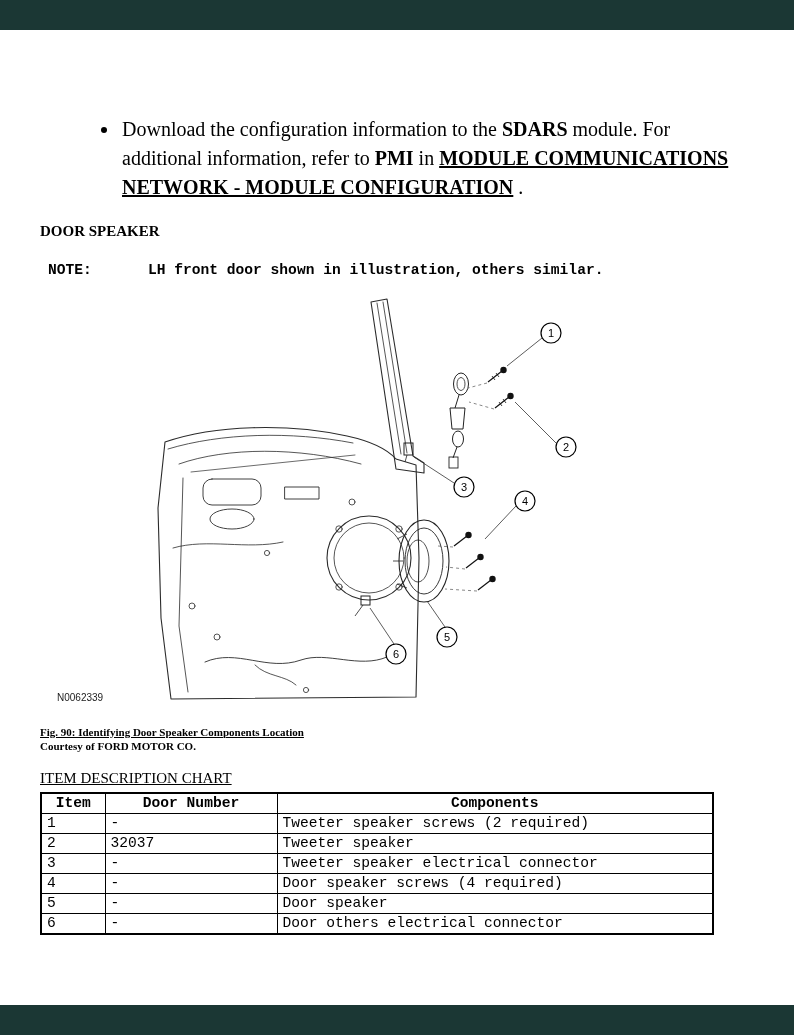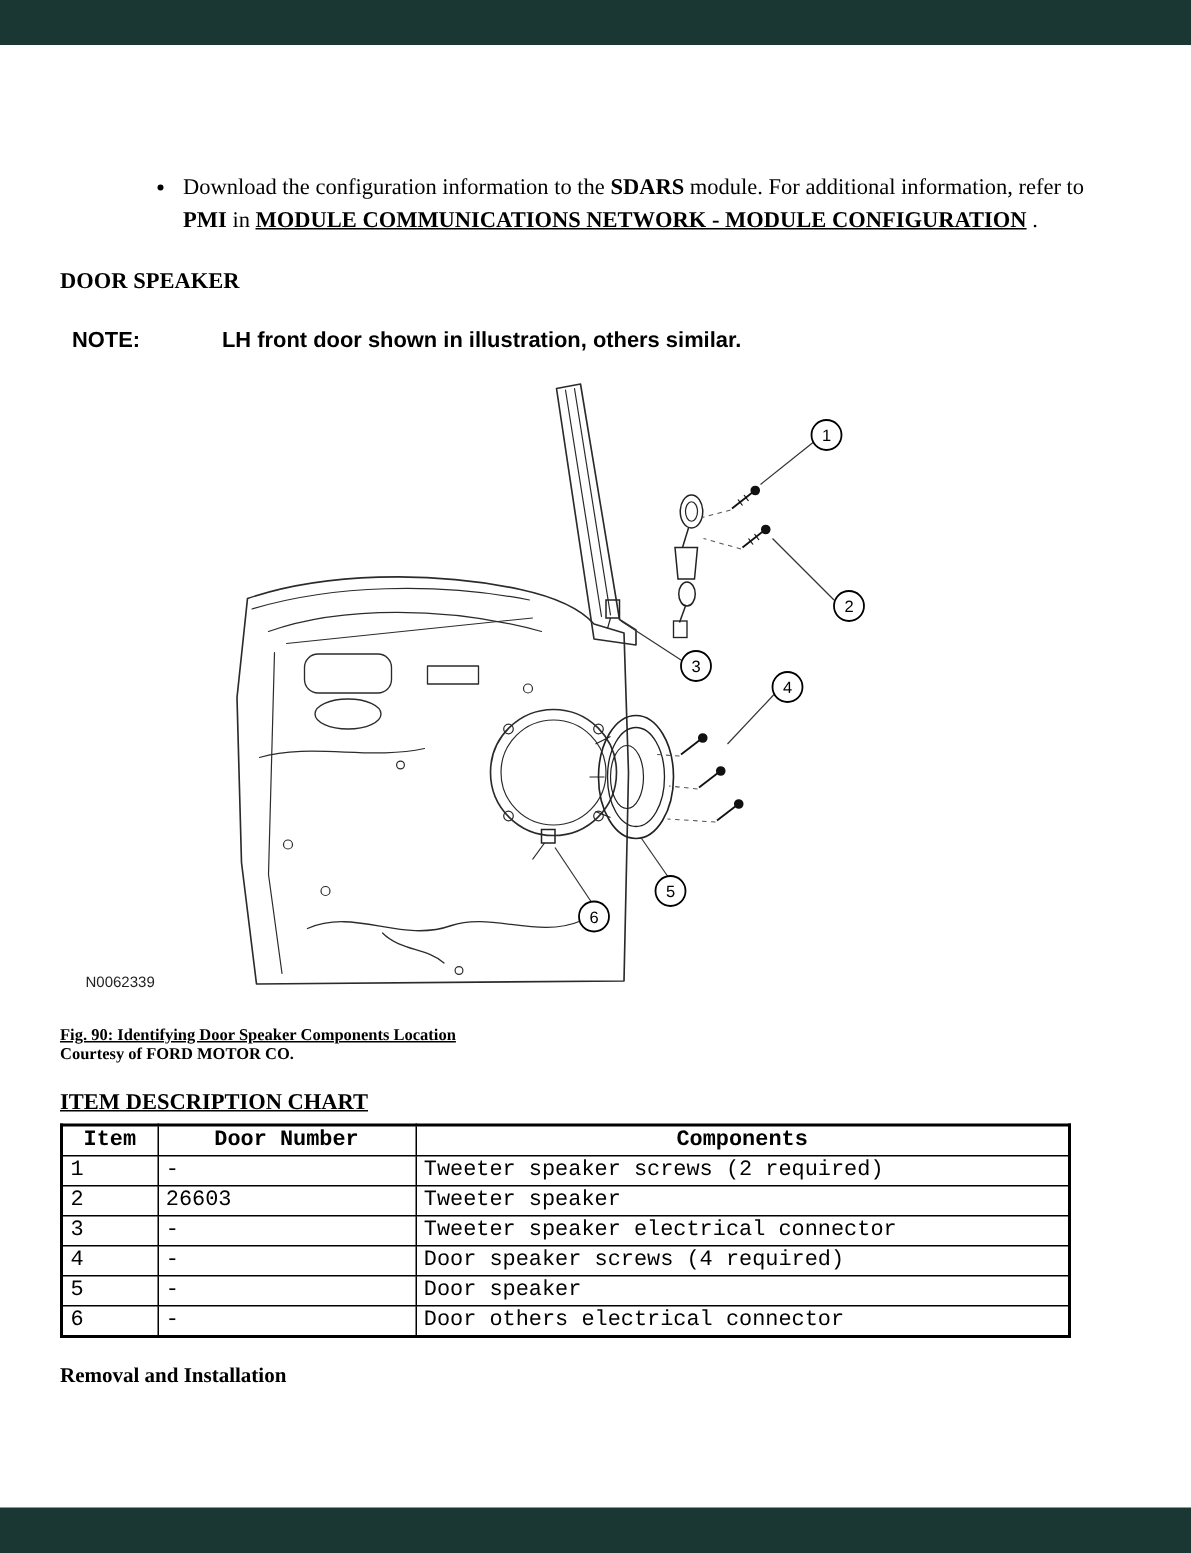--- a/index.html
+++ b/index.html
@@ -27,57 +27,57 @@
   .content {
     position: absolute;
     top: 0; left: 0;
     width: 100%;
     padding: 115px 57px 0 40px;
   }
 
   .bullet-list {
     list-style: disc;
     padding-left: 80px;
-    font-size: 15px;
+    font-size: 20px;
     line-height: 1.45;
   }
   .bullet-list li { padding-left: 2px; }
   .bold { font-weight: bold; }
   .link { font-weight: bold; text-decoration: underline; cursor: pointer; }
 
   .section-heading {
     margin-top: 21px;
     font-size: 15px;
     font-weight: bold;
   }
 
   .note-row {
     display: flex;
     margin-top: 22px;
     padding-left: 8px;
-    font-family: Liberation Sans, sans-serif;
+    font-family: Liberation Mono, monospace;
     font-weight: bold;
     font-size: 14.6px;
   }
   .note-label { width: 100px; flex: none; }
 
   .figure-wrap { margin-top: 18px; margin-left: 15px; width: 540px; }
 
   .fig-caption {
     margin-top: 16px;
     font-weight: bold;
     font-size: 11px;
     line-height: 1.25;
   }
   .fig-caption .line1 { text-decoration: underline; cursor: pointer; }
 
   .chart-title {
     margin-top: 16px;
     font-size: 15px;
-    font-weight: bold;
+    font-weight: normal;
     text-decoration: underline;
   }
 
   table.item-chart {
     border-collapse: collapse;
     width: 674px;
     margin-top: 5px;
     border: 2px solid #000;
   }
   .item-chart th, .item-chart td {
@@ -263,21 +263,21 @@
         </tr>
       </thead>
       <tbody>
         <tr>
           <td>1</td>
           <td>-</td>
           <td>Tweeter speaker screws (2 required)</td>
         </tr>
         <tr>
           <td>2</td>
-          <td>26603</td>
+          <td>32037</td>
           <td>Tweeter speaker</td>
         </tr>
         <tr>
           <td>3</td>
           <td>-</td>
           <td>Tweeter speaker electrical connector</td>
         </tr>
         <tr>
           <td>4</td>
           <td>-</td>
@@ -289,18 +289,17 @@
           <td>Door speaker</td>
         </tr>
         <tr>
           <td>6</td>
           <td>-</td>
           <td>Door others electrical connector</td>
         </tr>
       </tbody>
     </table>
 
-    <div class="footer-heading">Removal and Installation</div>
 
   </div>
 
   <div class="bar bottom"></div>
 </div>
 
 </body></html>

